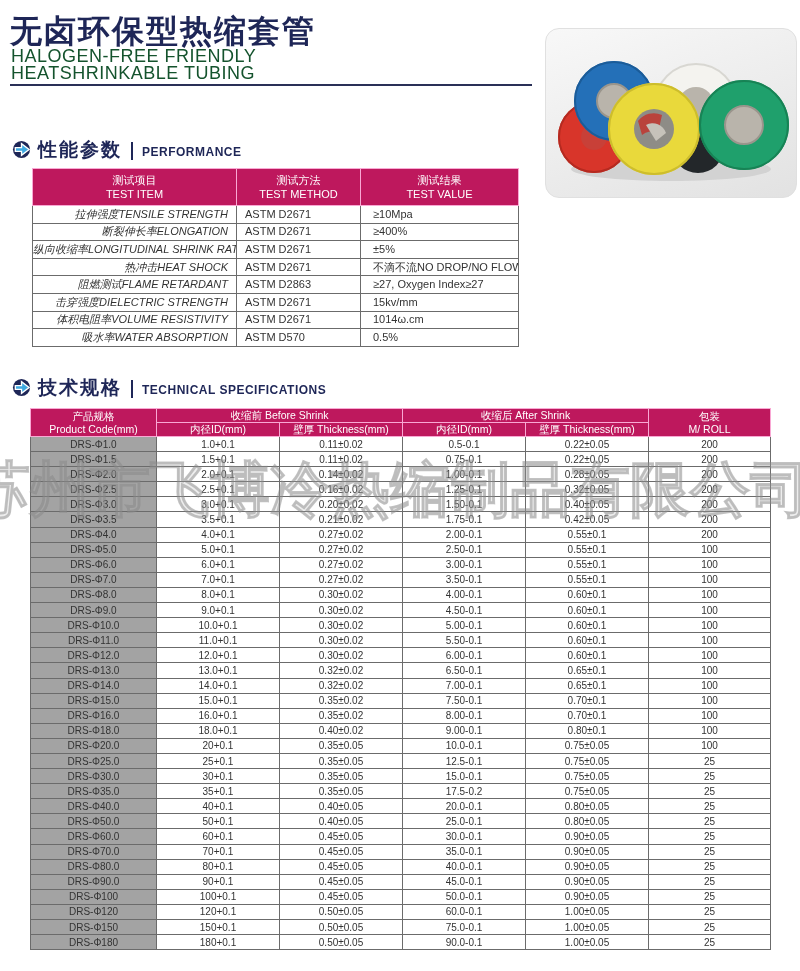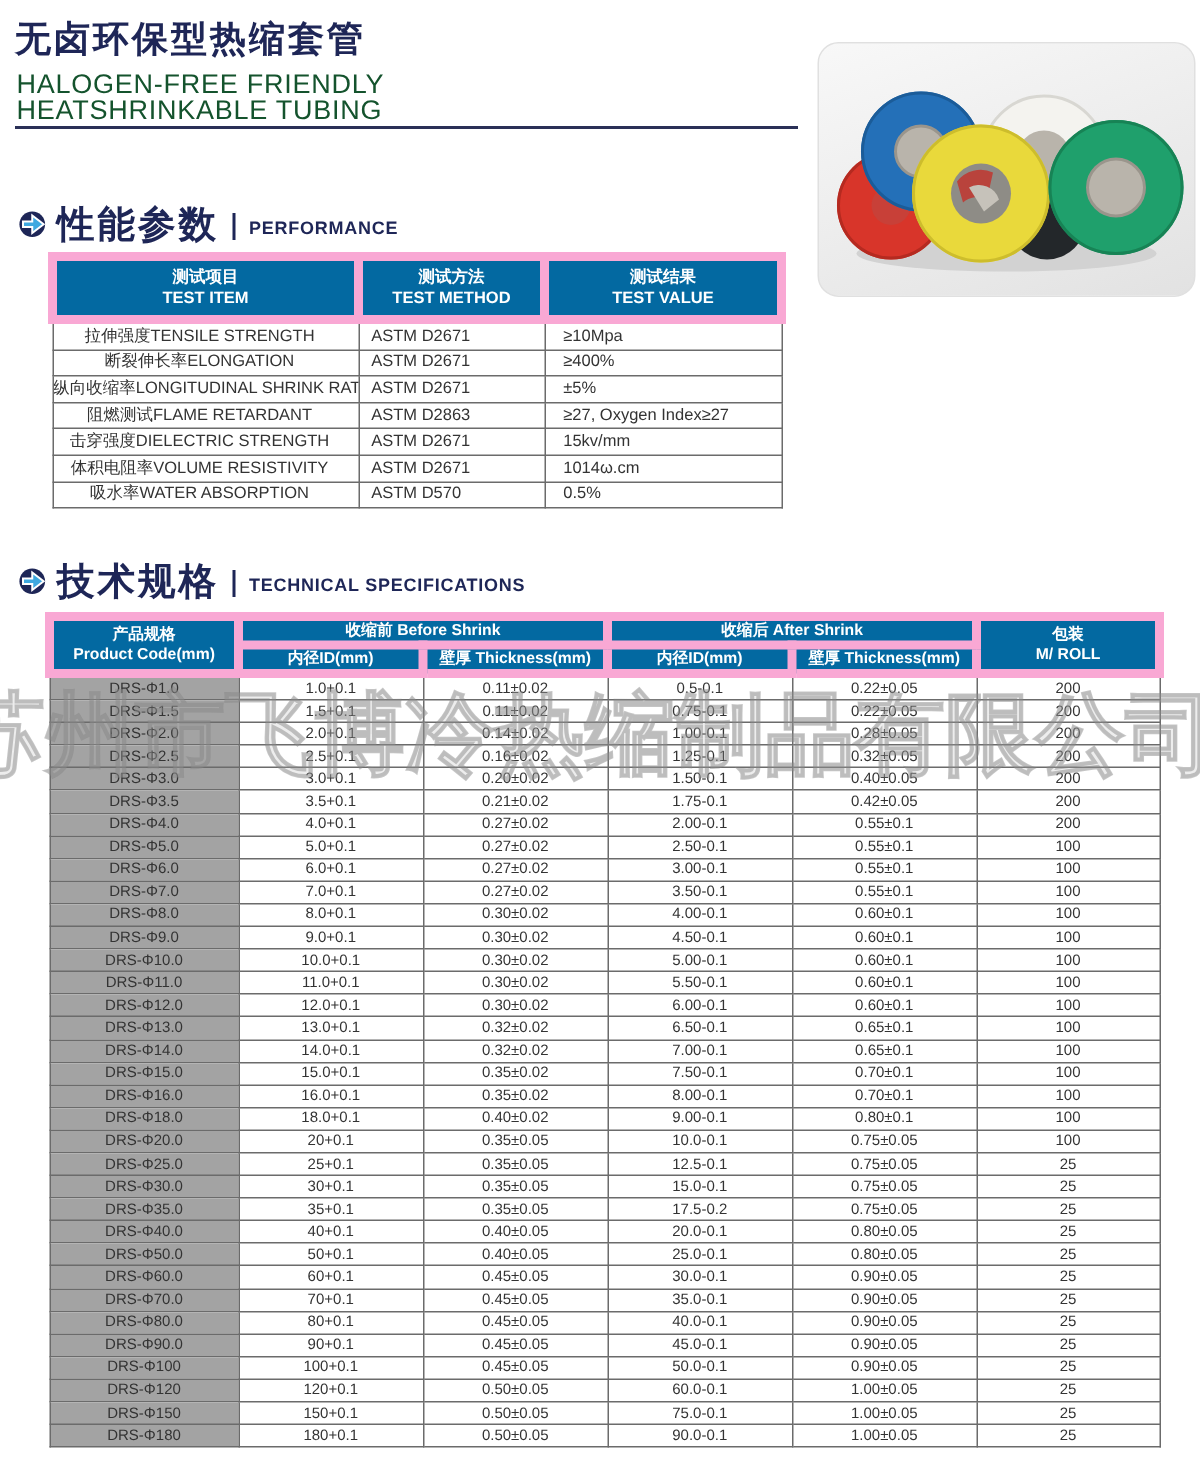--- a/index.html
+++ b/index.html
@@ -3,55 +3,55 @@
 <meta charset="utf-8">
 <style>
   html,body{margin:0;padding:0;}
   body{
     width:800px;height:971px;position:relative;overflow:hidden;
     background:#ffffff;font-family:"Liberation Sans",sans-serif;color:#333;
   }
   
   .title-cn{
     position:absolute;left:10px;top:10px;
-    font-size:24px;font-weight:bold;color:#1e2657;letter-spacing:2px;white-space:nowrap;
+    font-size:32px;font-weight:bold;color:#1e2657;letter-spacing:2px;white-space:nowrap;
   }
   .subtitle-en{
     position:absolute;left:11px;top:48px;
     font-size:18px;color:#14532d;line-height:17px;letter-spacing:0.5px;font-weight:500;
   }
   .title-rule{
     position:absolute;left:10px;top:84px;width:522px;height:2px;background:#2a3057;
   }
   
   .product-photo{
     position:absolute;left:545px;top:28px;width:250px;height:168px;
     border-radius:14px;background:linear-gradient(160deg,#f8f8f8,#e2e2e2);
     border:1px solid #e0e0e0;overflow:hidden;
   }
   
   .section-header{
     position:absolute;left:12px;display:flex;align-items:flex-end;gap:7px;height:22px;
   }
   .section-header .bullet{width:19px;height:19px;align-self:center;}
-  .section-header .cn{font-size:25px;font-weight:bold;color:#1e2657;letter-spacing:2px;line-height:20px;}
+  .section-header .cn{font-size:19px;font-weight:bold;color:#1e2657;letter-spacing:2px;line-height:20px;}
   .section-header .divider{width:2px;height:18px;background:#1e2657;margin:0 2px;}
   .section-header .en{font-size:12px;font-weight:bold;color:#1e2657;letter-spacing:0.5px;line-height:15px;}
   #perf-header{top:138px;}
   #spec-header{top:376px;}
   
   table{border-collapse:collapse;table-layout:fixed;}
-  th{background:#0369a1;color:#ffffff;font-weight:bold;border:6px solid #f9a8d4;}
+  th{background:#be185d;color:#ffffff;font-weight:normal;border:1px solid #f9a8d4;}
   td{border:1px solid #6b6b6b;background:#ffffff;overflow:hidden;white-space:nowrap;}
   .th-line{display:block;}
   
   #perf-table{position:absolute;left:32px;top:168px;width:486px;font-size:11px;}
   #perf-table th{font-size:11px;line-height:14px;height:34px;padding:1px 0;}
   #perf-table td{height:16.6px;line-height:15px;padding:0 8px;}
-  #perf-table td.pcol0{text-align:center;padding-left:0;}
+  #perf-table td.pcol0{text-align:right;padding-left:0;font-style:italic;}
   #perf-table td.pcol1{text-align:left;}
   #perf-table td.pcol2{text-align:left;padding-left:12px;}
   
   #spec-table{position:absolute;left:30px;top:408px;width:740px;font-size:10px;text-align:center;}
   #spec-table th{font-size:10.5px;line-height:13px;padding:0;height:13px;}
   #spec-table td{height:14.1px;line-height:13px;padding:0;text-align:center;}
   #spec-table td.scol0{background:#a3a3a3;}
   
   .watermark{
     position:absolute;left:-30px;top:450px;z-index:5;pointer-events:none;
@@ -154,20 +154,25 @@
       </tr>
       <tr>
         <td class="pcol0">断裂伸长率ELONGATION</td>
         <td class="pcol1">ASTM D2671</td>
         <td class="pcol2">≥400%</td>
       </tr>
       <tr>
         <td class="pcol0">纵向收缩率LONGITUDINAL SHRINK RATIO</td>
         <td class="pcol1">ASTM D2671</td>
         <td class="pcol2">±5%</td>
+      </tr>
+      <tr>
+        <td class="pcol0">热冲击HEAT SHOCK</td>
+        <td class="pcol1">ASTM D2671</td>
+        <td class="pcol2">不滴不流NO DROP/NO FLOW</td>
       </tr>
       <tr>
         <td class="pcol0">阻燃测试FLAME RETARDANT</td>
         <td class="pcol1">ASTM D2863</td>
         <td class="pcol2">≥27, Oxygen Index≥27</td>
       </tr>
       <tr>
         <td class="pcol0">击穿强度DIELECTRIC STRENGTH</td>
         <td class="pcol1">ASTM D2671</td>
         <td class="pcol2">15kv/mm</td>

